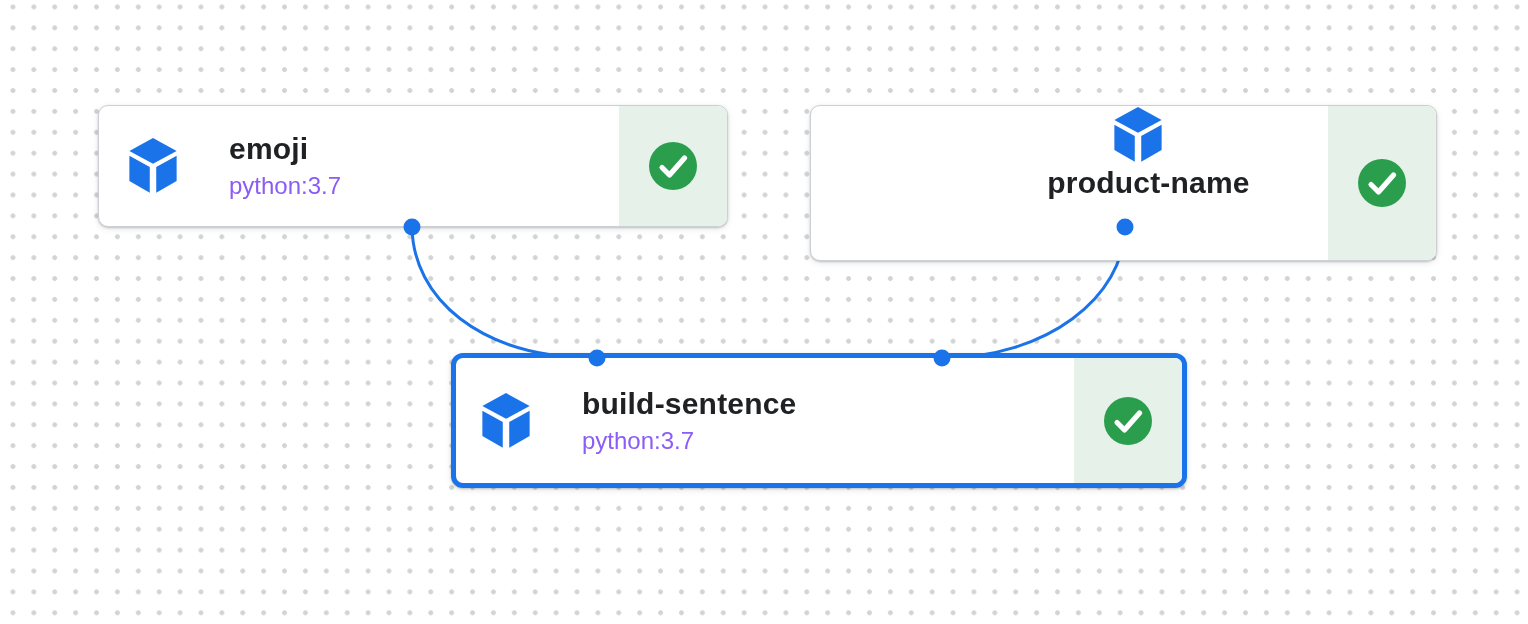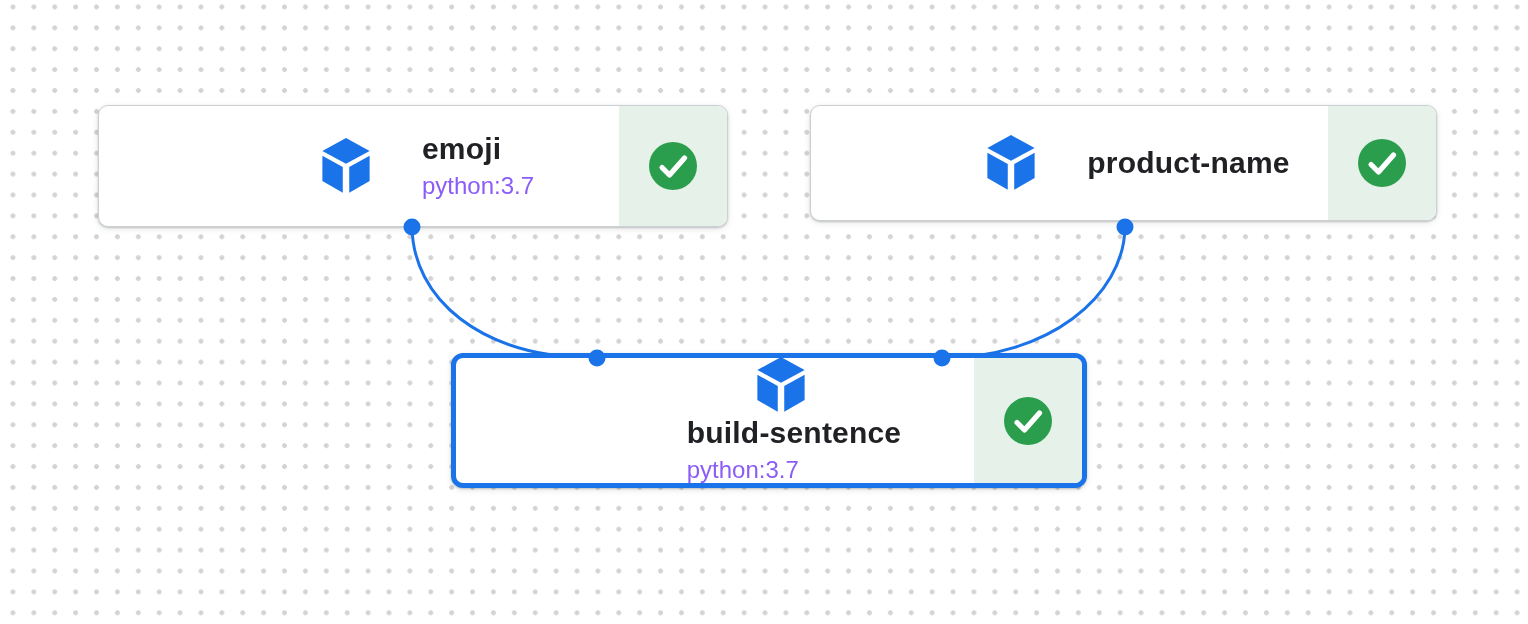--- a/index.html
+++ b/index.html
@@ -31,29 +31,28 @@
     z-index: 2;
     box-sizing: border-box;
     display: flex;
     align-items: center;
     background: #ffffff;
     border: 1px solid #ccd0d4;
     border-radius: 10px;
     box-shadow: 0 1px 2px rgba(60,64,67,0.25), 0 2px 6px rgba(60,64,67,0.12);
     cursor: pointer;
     overflow: hidden;
-    justify-content: center;
   }
   .node.selected {
     border: 5px solid #1a73e8;
     border-radius: 12px;
   }
   .node-emoji        { left:  98px; top: 105px; width: 630px; height: 122px; }
-  .node-product-name { left: 810px; top: 105px; width: 627px; height: 116px; }
-  .node-build-sentence { left: 451px; top: 353px; width: 636px; height: 135px; flex-direction: column; }
+  .node-product-name { left: 810px; top: 105px; width: 627px; height: 156px; flex-direction: column; }
+  .node-build-sentence { left: 451px; top: 353px; width: 736px; height: 135px; }
 
   .cube-icon {
     flex: 0 0 auto;
     margin-left: 28px;
     width: 52px;
     height: 58px;
   }
   .node.selected .cube-icon { margin-left: 24px; }
   .node-text {
     margin-left: 50px;

